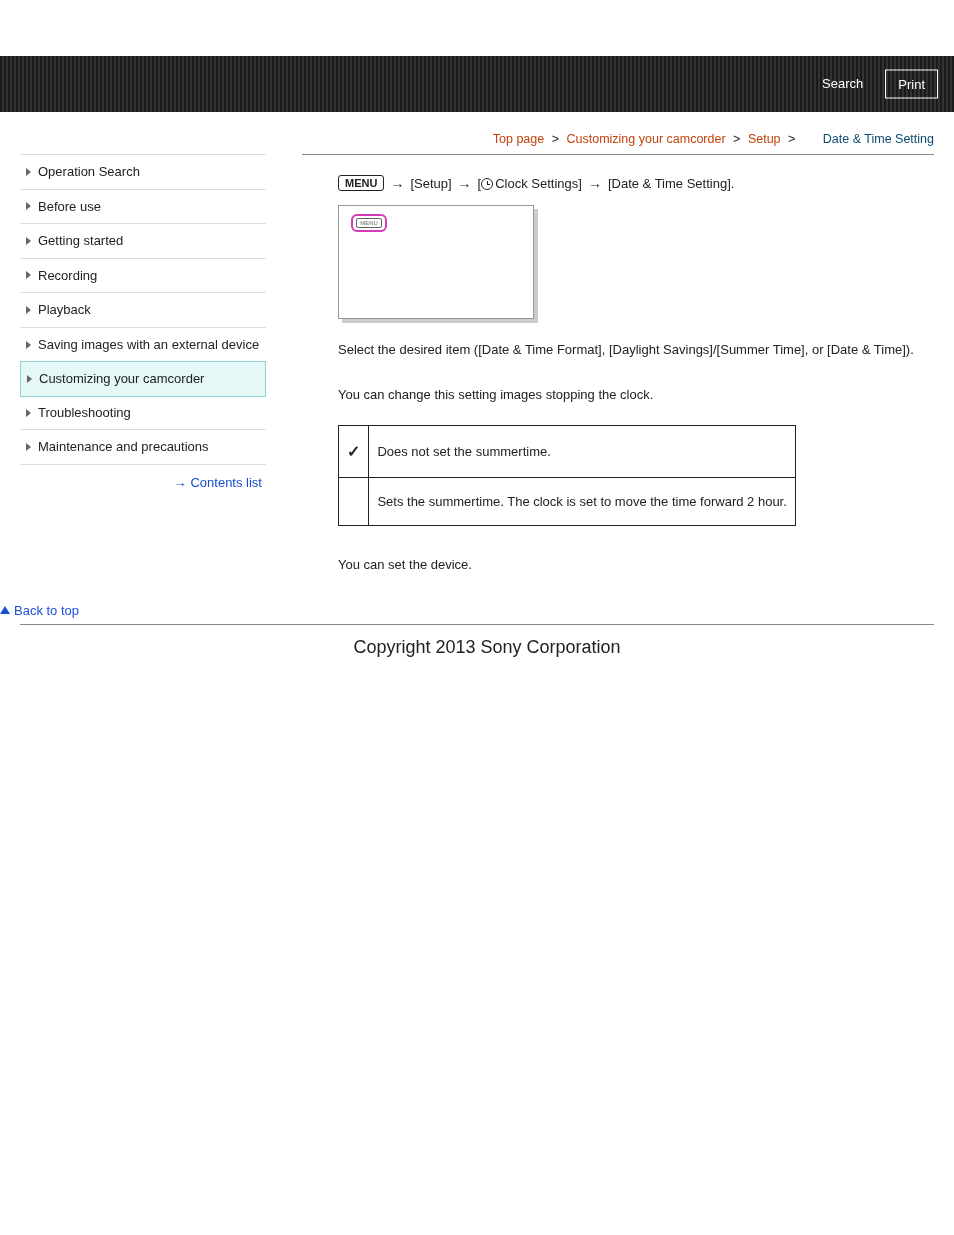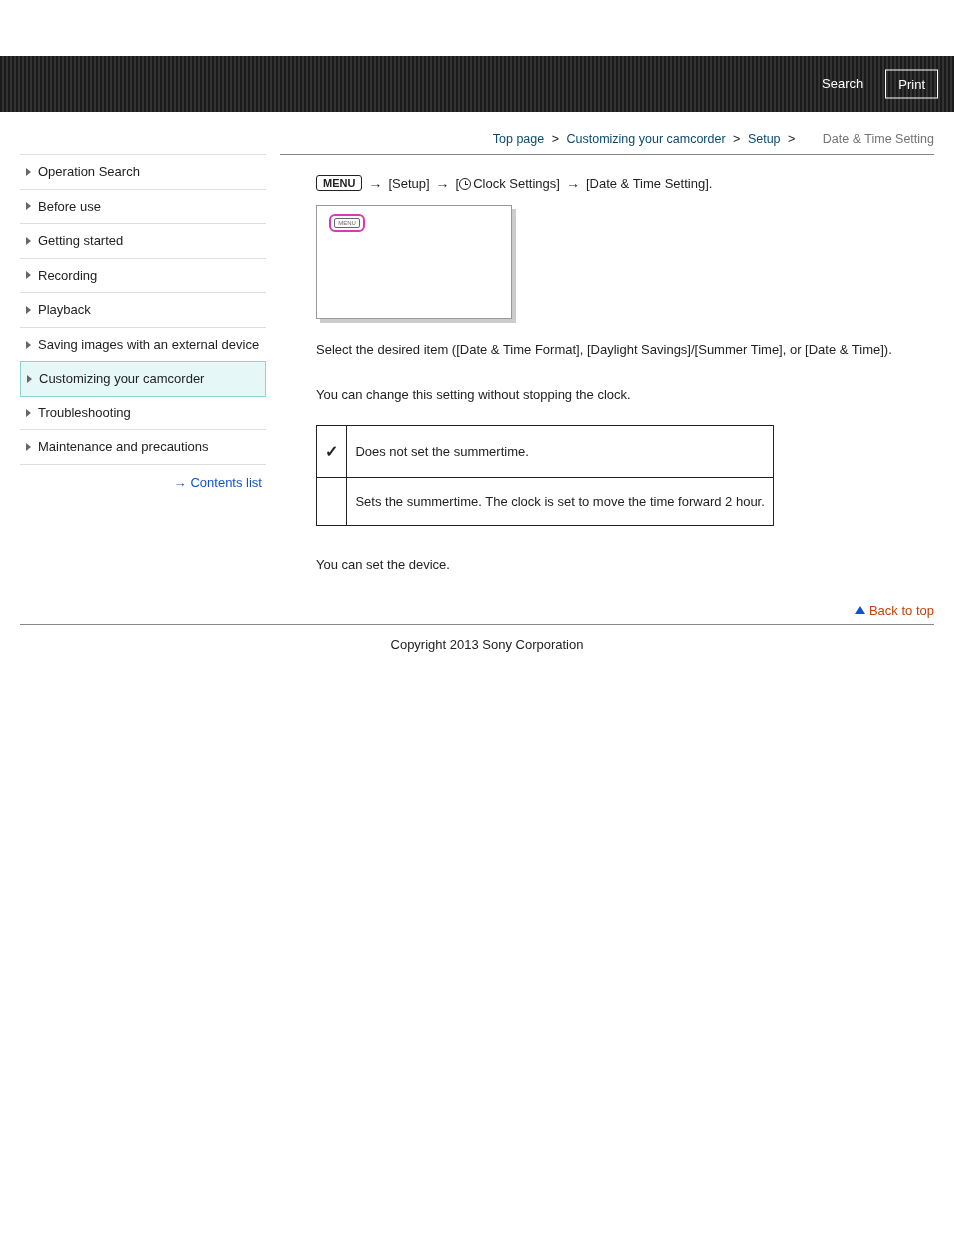--- a/index.html
+++ b/index.html
@@ -21,24 +21,24 @@
   .tb-btn {
     color:#fff; font-size:13px; padding:6px 12px;
     background: transparent; cursor: pointer;
   }
   .tb-print { border:1px solid #fff; }
   .breadcrumb {
     text-align: right;
     padding: 20px 20px 8px 0;
     font-size: 12.5px;
   }
-  .breadcrumb .link { color:#0c4a6e; }
+  .breadcrumb .link { color:#c2410c; }
   .breadcrumb .sep { color:#222; margin:0 4px; }
-  .breadcrumb .last { color:#737373;padding-left:20px; }
-  .layout { display:flex; gap:14px; padding:0 20px; }
+  .breadcrumb .last { color:#0c4a6e;padding-left:20px; }
+  .layout { display:flex; gap:36px; padding:0 20px; }
   .sidebar { width:246px; flex:none; }
   .side-list { list-style:none; margin:0; padding:0; border-top:1px solid #ddd; }
   .side-list li {
     border-bottom:1px solid #ddd;
     padding:8px 6px 8px 18px;
     position:relative;
     cursor:pointer;
     line-height:1.35;
   }
   .side-list li::before{
@@ -98,30 +98,30 @@
   table.opts{
     border-collapse:collapse; margin-bottom:30px;
   }
   table.opts td{
     border:1px solid #222;
     padding:16px 8px;
     vertical-align:middle;
   }
   table.opts td.mark{ width:18px; text-align:center; font-weight:bold; font-size:16px;}
   .backtop{
-    text-align:right; padding:8px 20px 4px 0;
-    color:#c2410c; font-size:13px;
+    padding:8px 20px 4px 0;
+    color:#1d4ed8; font-size:13px;
   }
   .backtop .tri{
     display:inline-block; width:0;height:0;
     border-left:5px solid transparent;border-right:5px solid transparent;
     border-bottom:8px solid #1452cc; margin-right:4px; vertical-align:1px;
   }
   hr.full{ border:none;border-top:1px solid #888; margin:2px 20px; }
-  .copyright{ text-align:center; font-size:13px; padding:10px 0 40px;margin-left:20px;}
+  .copyright{ text-align:center; font-size:18px; padding:10px 0 40px;margin-left:20px;}
 </style>
 </head>
 <body>
 
 <div class="page">
   <div class="topbar">
     <div class="topbar-btns">
       <div class="tb-btn">Search</div>
       <div class="tb-btn tb-print">Print</div>
     </div>
@@ -170,21 +170,21 @@
 
         <div class="screen-mock">
           <div class="mini">
             <div class="mini-inner">MENU</div>
           </div>
         </div>
 
         <p class="para">Select the desired item ([Date &amp; Time Format], [Daylight Savings]/[Summer Time], or [Date &amp; Time]).</p>
 
 
-        <p class="para2">You can change this setting without stopping the clock.</p>
+        <p class="para2">You can change this setting images stopping the clock.</p>
 
         <table class="opts">
           <tbody>
               <tr>
             <td class="mark">✓</td>
             <td>Does not set the summertime.</td>
           </tr>
           <tr>
             <td class="mark"></td>
             <td>Sets the summertime. The clock is set to move the time forward 2 hour.</td>

